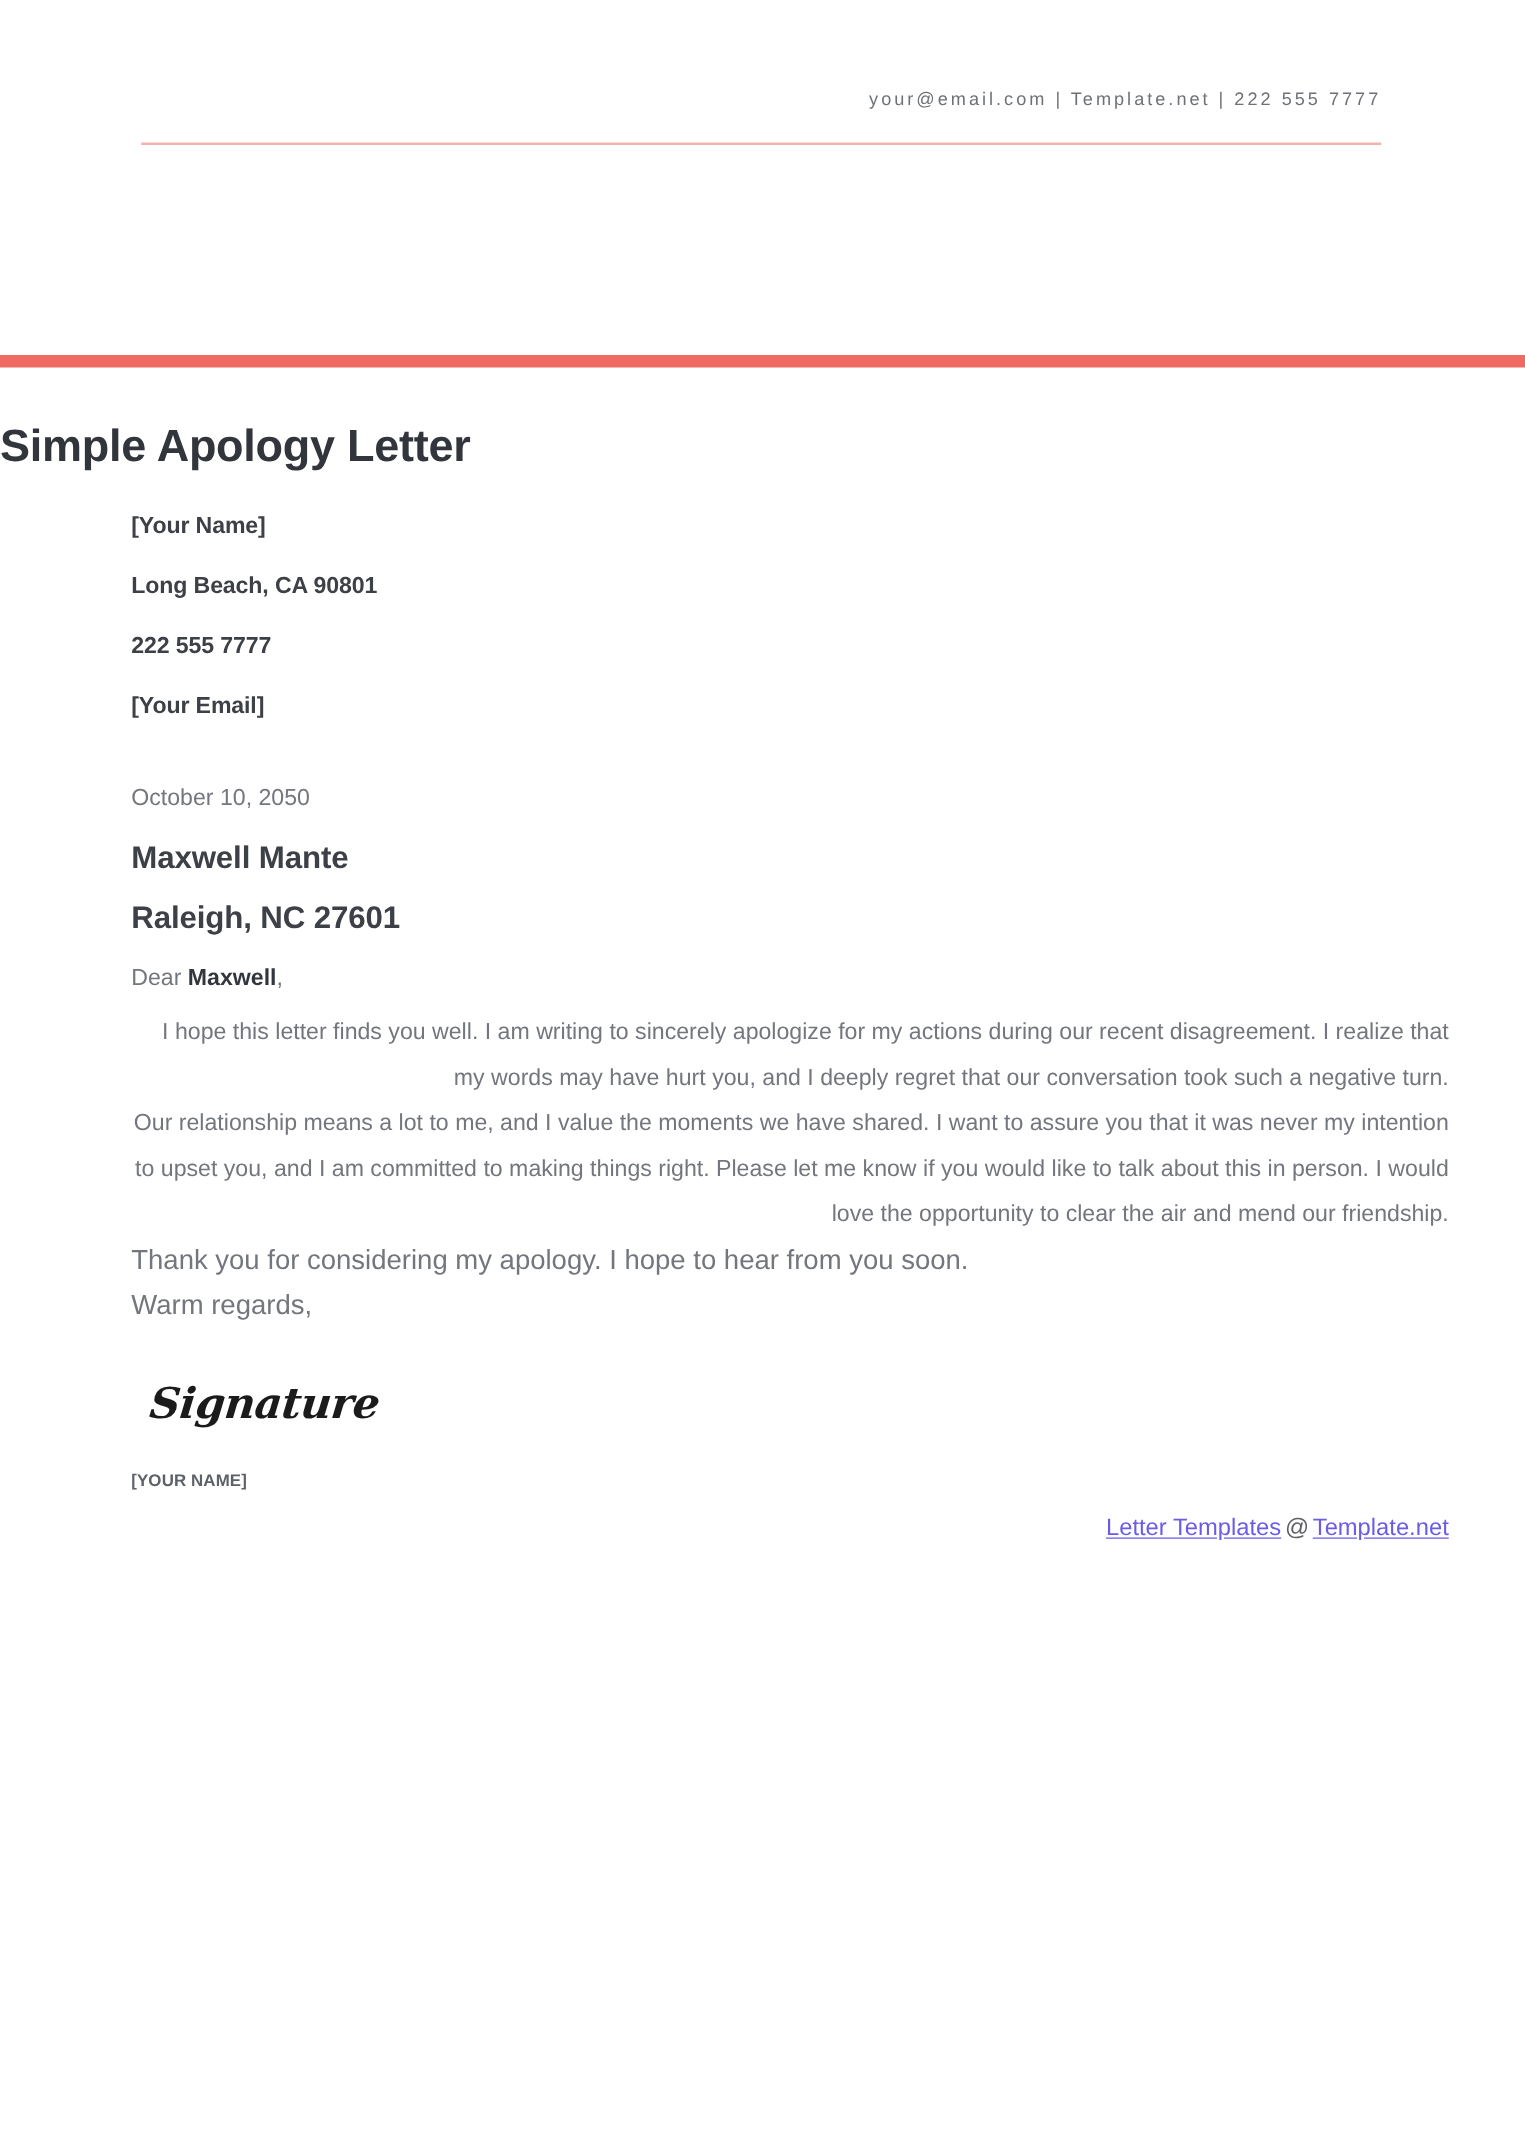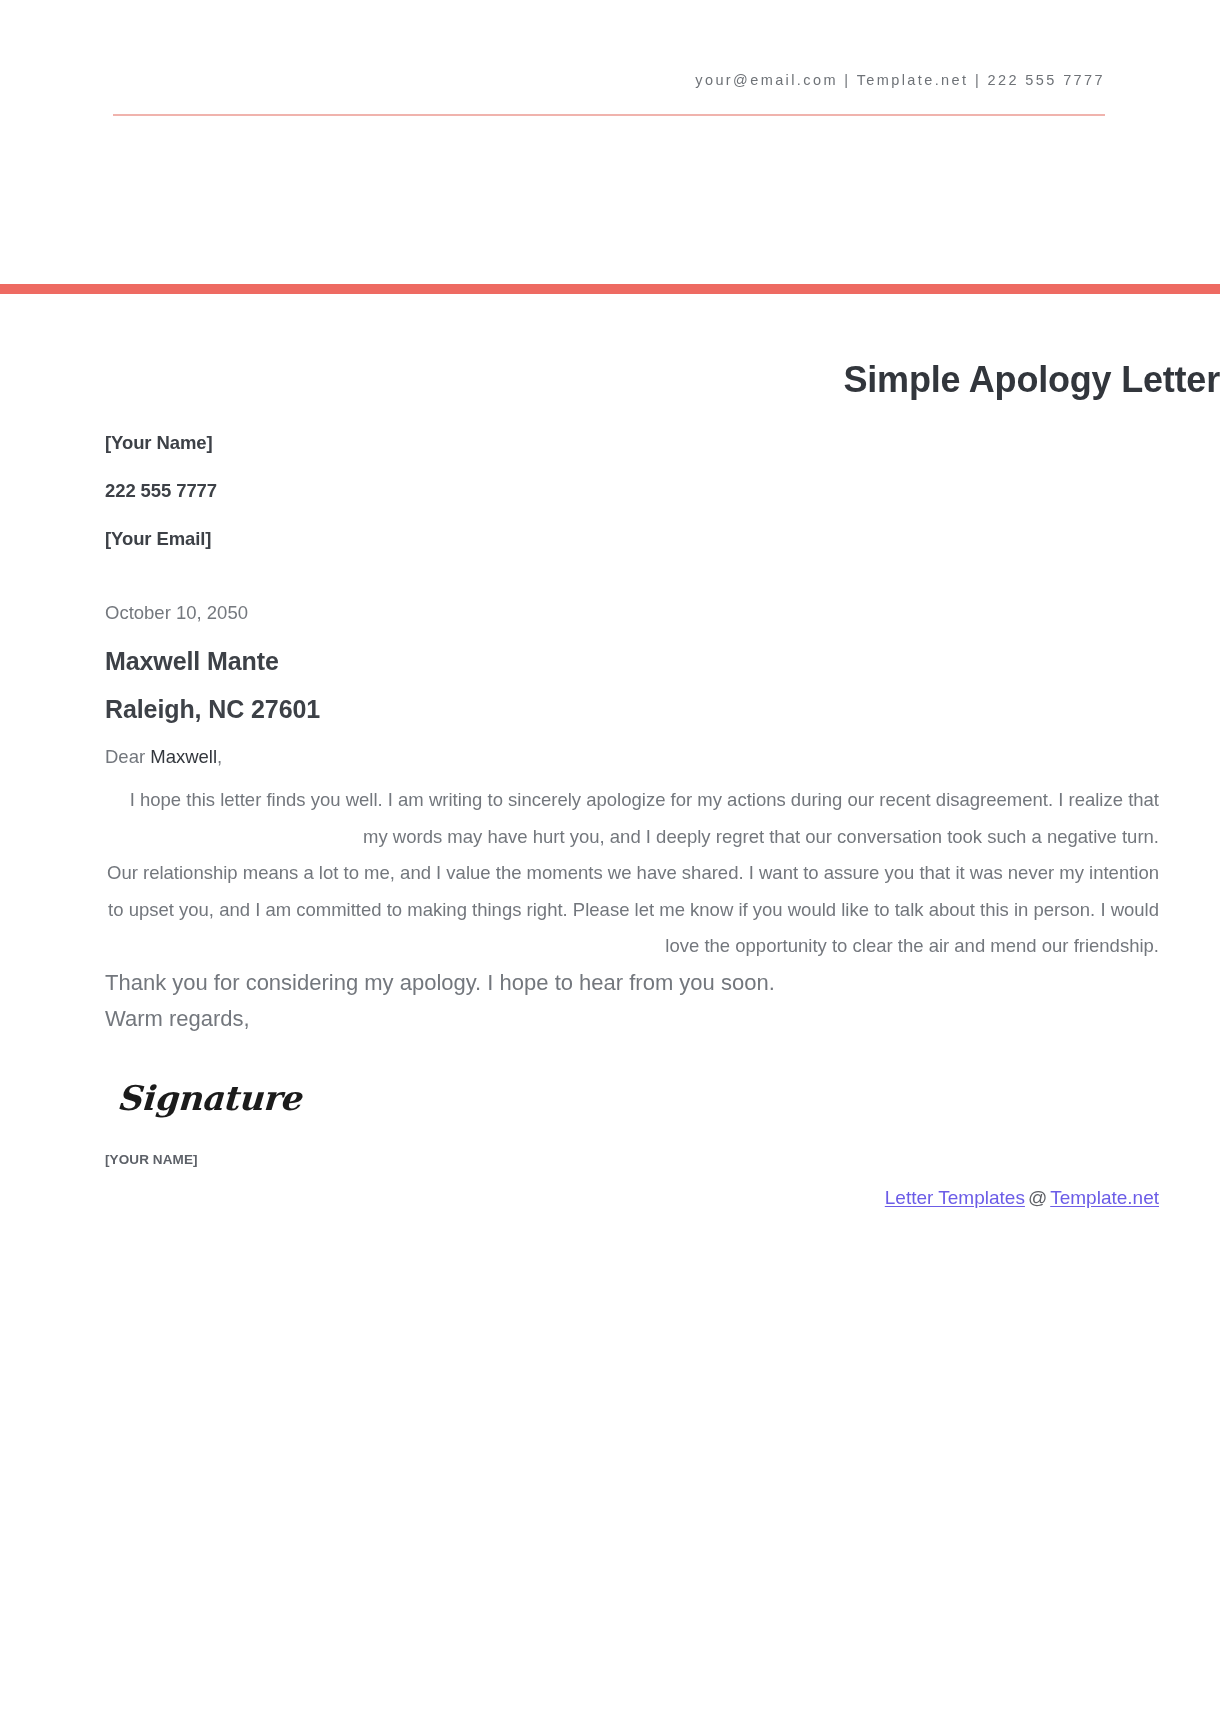--- a/index.html
+++ b/index.html
@@ -64,22 +64,22 @@
   
   .doc {
     position: absolute;
     left: 0;
     top: 294px;
     width: 1220px;
   }
 
   .doc-title {
     margin: 0;
-    padding-top: 64px;
-    text-align: right;
+    padding-top: 41px;
+    text-align: left;
     font-size: 36px;
     line-height: 44px;
     font-weight: 700;
     letter-spacing: -0.2px;
     color: #32363c;
   }
 
   .content {
     padding: 0 61px 0 105px;
   }
@@ -116,21 +116,21 @@
   }
 
   .salutation {
     font-size: 18.5px;
     line-height: 22px;
     color: #73777d;
     margin: 0 0 14px 0;
     font-weight: 400;
   }
   .salutation b {
-    font-weight: 400;
+    font-weight: 700;
     color: #33373d;
   }
 
   .body-para {
     font-size: 18.5px;
     line-height: 36.5px;
     color: #73777d;
     margin: 0;
     font-weight: 400;
     text-align: right;
@@ -200,20 +200,21 @@
   <div class="red-band"></div>
 
   <div class="doc">
 
     <h1 class="doc-title">Simple Apology Letter</h1>
 
     <div class="content">
 
       <div class="sender-block">
         <p class="sender-line">[Your Name]</p>
+        <p class="sender-line">Long Beach, CA 90801</p>
         <p class="sender-line">222 555 7777</p>
         <p class="sender-line">[Your Email]</p>
       </div>
 
       <div class="recipient-block">
         <p class="date-line">October 10, 2050</p>
         <p class="recipient-line">Maxwell Mante</p>
         <p class="recipient-line">Raleigh, NC 27601</p>
       </div>
 

